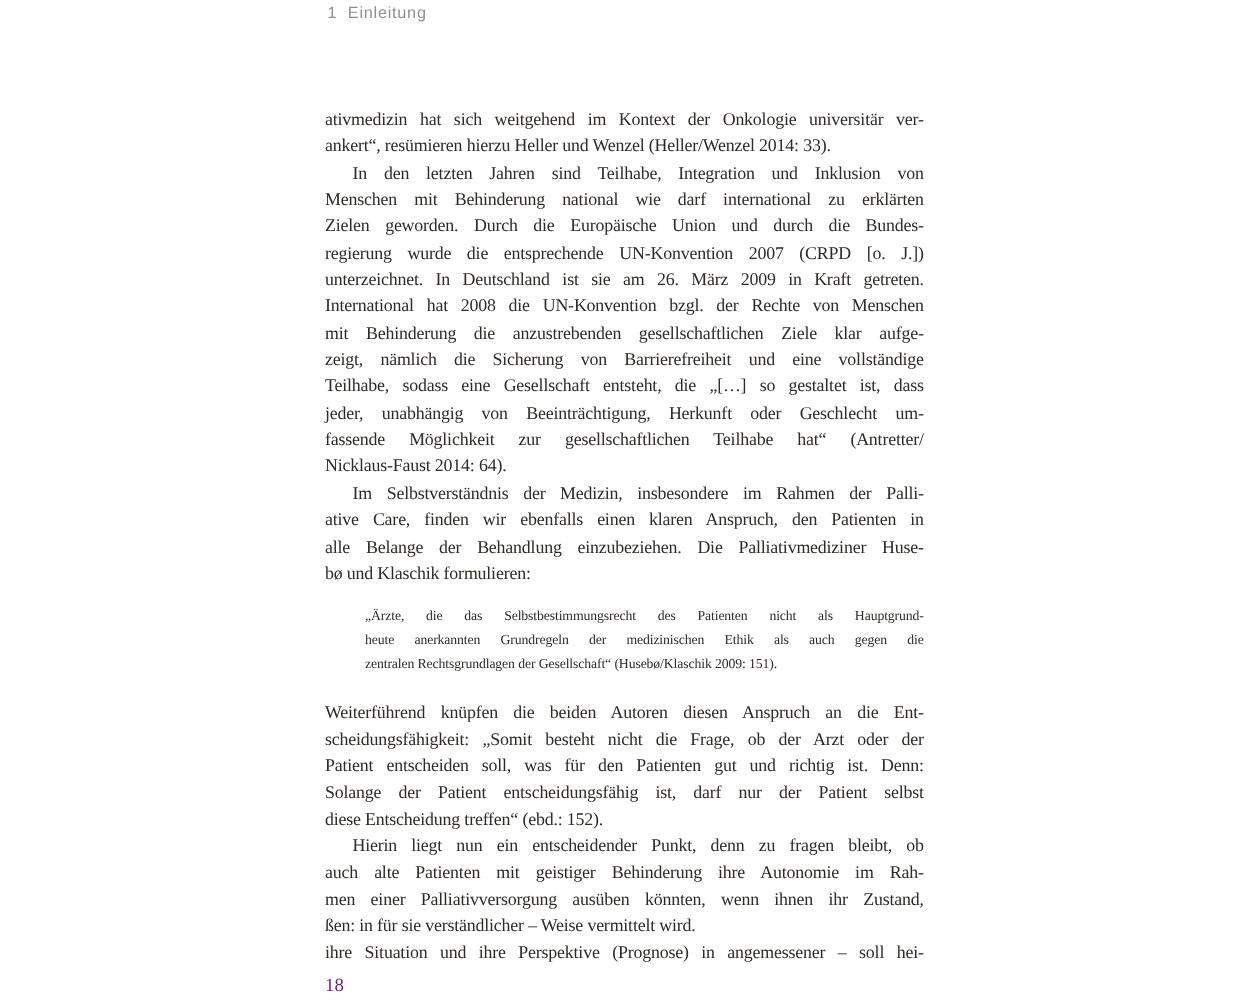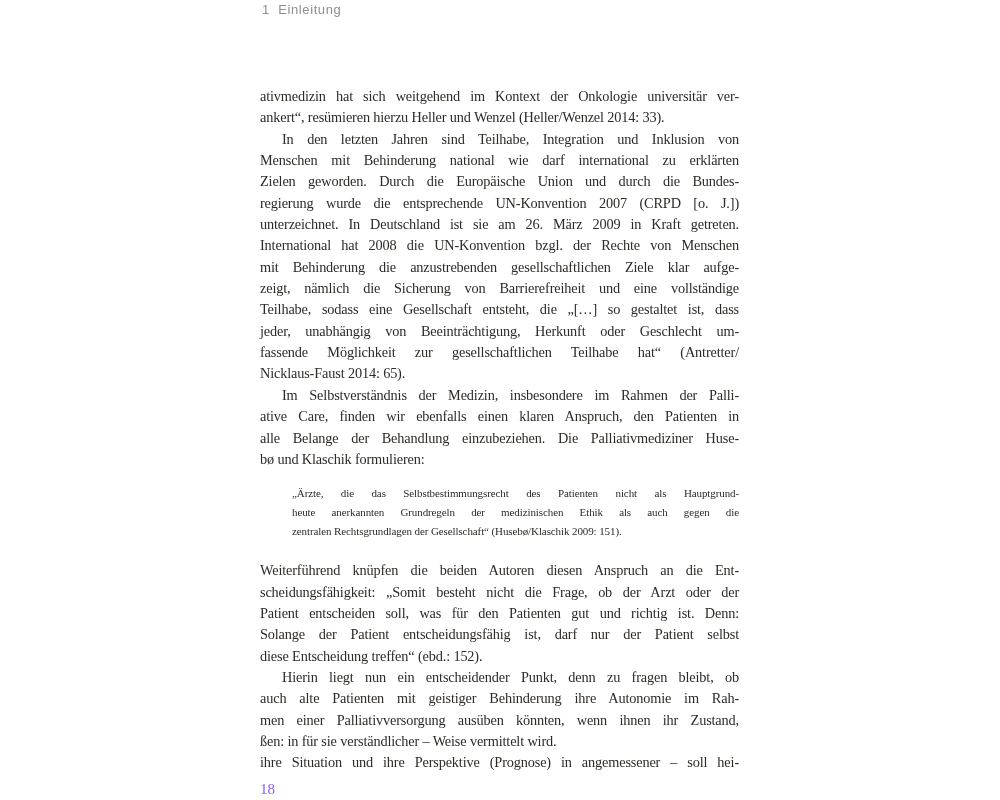--- a/index.html
+++ b/index.html
@@ -45,21 +45,21 @@
     text-align-last: justify;
     height: auto;
   }
   .line.last { text-align-last: left; }
   .line.indent { text-indent: 22px; }
   .page-number {
     position: absolute;
     left: 260px;
     top: 781px;
     font-size: 15px;
-    color: #8b5cf6;
+    color: #701a75;
   }
 </style>
 </head>
 <body>
 
 <div class="page">
   <div class="running-head">1  Einleitung</div>
 
   <div class="text-block">
       <div class="para body">
@@ -71,21 +71,21 @@
         <div class="line">Menschen mit Behinderung national wie darf international zu erklärten</div>
         <div class="line">Zielen geworden. Durch die Europäische Union und durch die Bundes-</div>
         <div class="line">regierung wurde die entsprechende UN-Konvention 2007 (CRPD [o. J.])</div>
         <div class="line">unterzeichnet. In Deutschland ist sie am 26. März 2009 in Kraft getreten.</div>
         <div class="line">International hat 2008 die UN-Konvention bzgl. der Rechte von Menschen</div>
         <div class="line">mit Behinderung die anzustrebenden gesellschaftlichen Ziele klar aufge-</div>
         <div class="line">zeigt, nämlich die Sicherung von Barrierefreiheit und eine vollständige</div>
         <div class="line">Teilhabe, sodass eine Gesellschaft entsteht, die „[…] so gestaltet ist, dass</div>
         <div class="line">jeder, unabhängig von Beeinträchtigung, Herkunft oder Geschlecht um-</div>
         <div class="line">fassende Möglichkeit zur gesellschaftlichen Teilhabe hat“ (Antretter/</div>
-        <div class="line last">Nicklaus-Faust 2014: 65).</div>
+        <div class="line last">Nicklaus-Faust 2014: 64).</div>
       </div>
       <div class="para body">
         <div class="line indent">Im Selbstverständnis der Medizin, insbesondere im Rahmen der Palli-</div>
         <div class="line">ative Care, finden wir ebenfalls einen klaren Anspruch, den Patienten in</div>
         <div class="line">alle Belange der Behandlung einzubeziehen. Die Palliativmediziner Huse-</div>
         <div class="line last">bø und Klaschik formulieren:</div>
       </div>
       <div class="para quote">
         <div class="line">„Ärzte, die das Selbstbestimmungsrecht des Patienten nicht als Hauptgrund-</div>
         <div class="line">heute anerkannten Grundregeln der medizinischen Ethik als auch gegen die</div>

